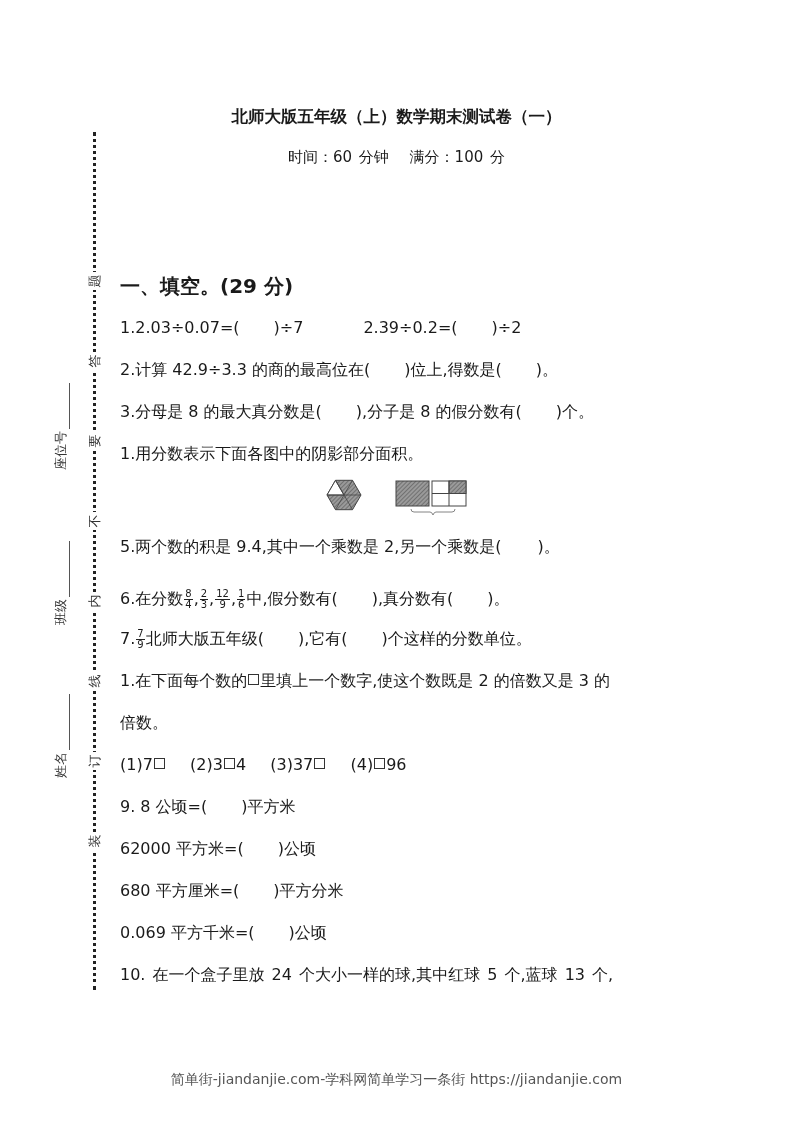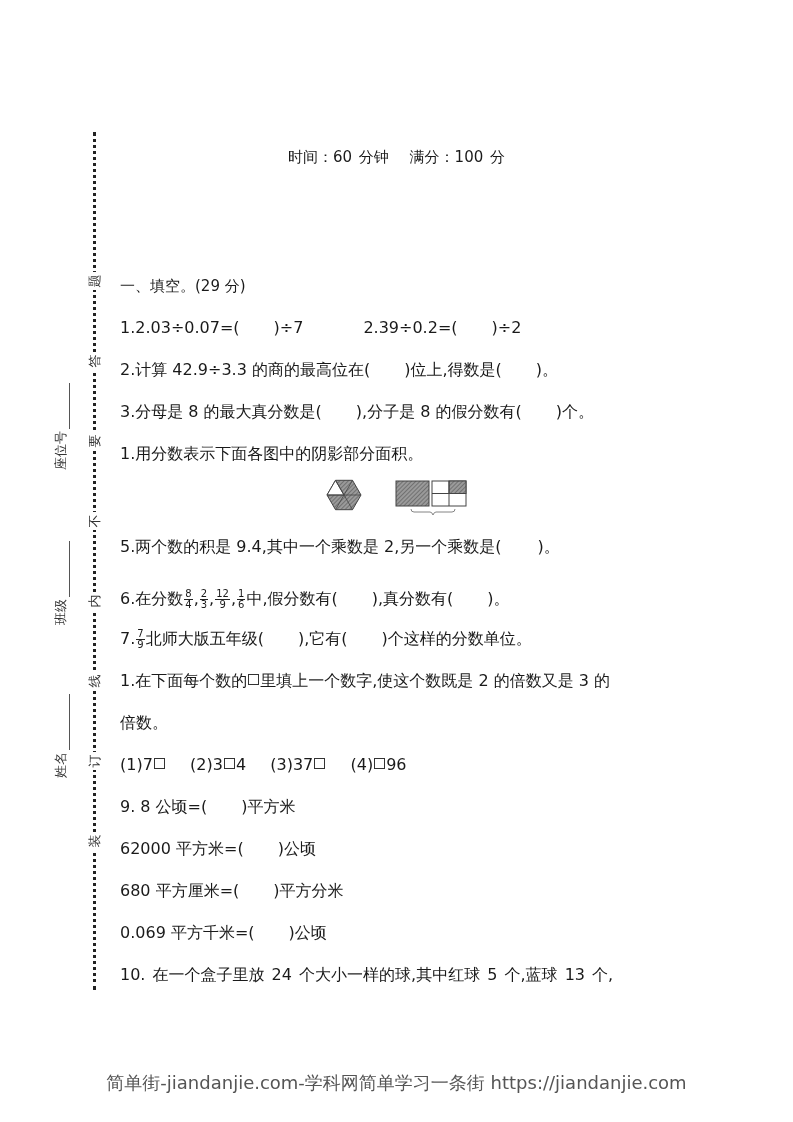--- a/index.html
+++ b/index.html
@@ -51,38 +51,38 @@
   table.score td {
     border: 1.5px solid #666; height: 39px; text-align: center; padding: 0;
   }
 
   
   .content { position: absolute; left: 120px; top: 270px; width: 570px; }
   .line-item {
     position: absolute; left: 0; white-space: nowrap; font-size: 16px;
     line-height: 20px;
   }
-  .sec-head { font-weight: normal; font-size: 15px; }
+  .sec-head { font-weight: bold; font-size: 20px; }
   .blank { display: inline-block; width: 34px; }
   .blank.w36 { width: 36px; }
   .gap { display: inline-block; width: 60px; }
 
   .frac {
     display: inline-flex; flex-direction: column; align-items: center;
     vertical-align: middle; font-size: 10px; line-height: 10px;
     margin: 0 1px;
   }
   .frac .num { border-bottom: 1px solid #222; padding: 0 1px; }
   .frac .den { padding: 0 1px; }
   .box { display: inline-block; width: 9px; height: 9px; border: 1px solid #333; vertical-align: 1px; margin: 0 1px; }
 
   .figs { position: absolute; left: 325px; top: 478px; }
   .footer {
     position: absolute; left: 0; width: 793px; top: 1071px; text-align: center;
-    font-size: 18px; color: #555;
+    font-size: 14px; color: #555;
   }
 </style>
 </head>
 <body>
 
 <div class="page">
 
   <div class="dotline"></div>
   <div class="bind-char" style="top:272px">题</div>
   <div class="bind-char" style="top:352px">答</div>
@@ -99,20 +99,21 @@
   </div>
   <div class="info-field" style="top:625px">
     <span>班级</span>
     <span class="line" style="width:56px"></span>
   </div>
   <div class="info-field" style="top:778px">
     <span>姓名</span>
     <span class="line" style="width:56px"></span>
   </div>
 
+  <div class="title">北师大版五年级（上）数学期末测试卷（一）</div>
   <div class="subtitle">
     <span>时间：60 分钟</span>
     <span>满分：100 分</span>
   </div>
 
 
   <div class="content">
     <div class="line-item sec-head" style="top:6px">一、填空。(29 分)</div>
 
     <div class="line-item" style="top:48px">

